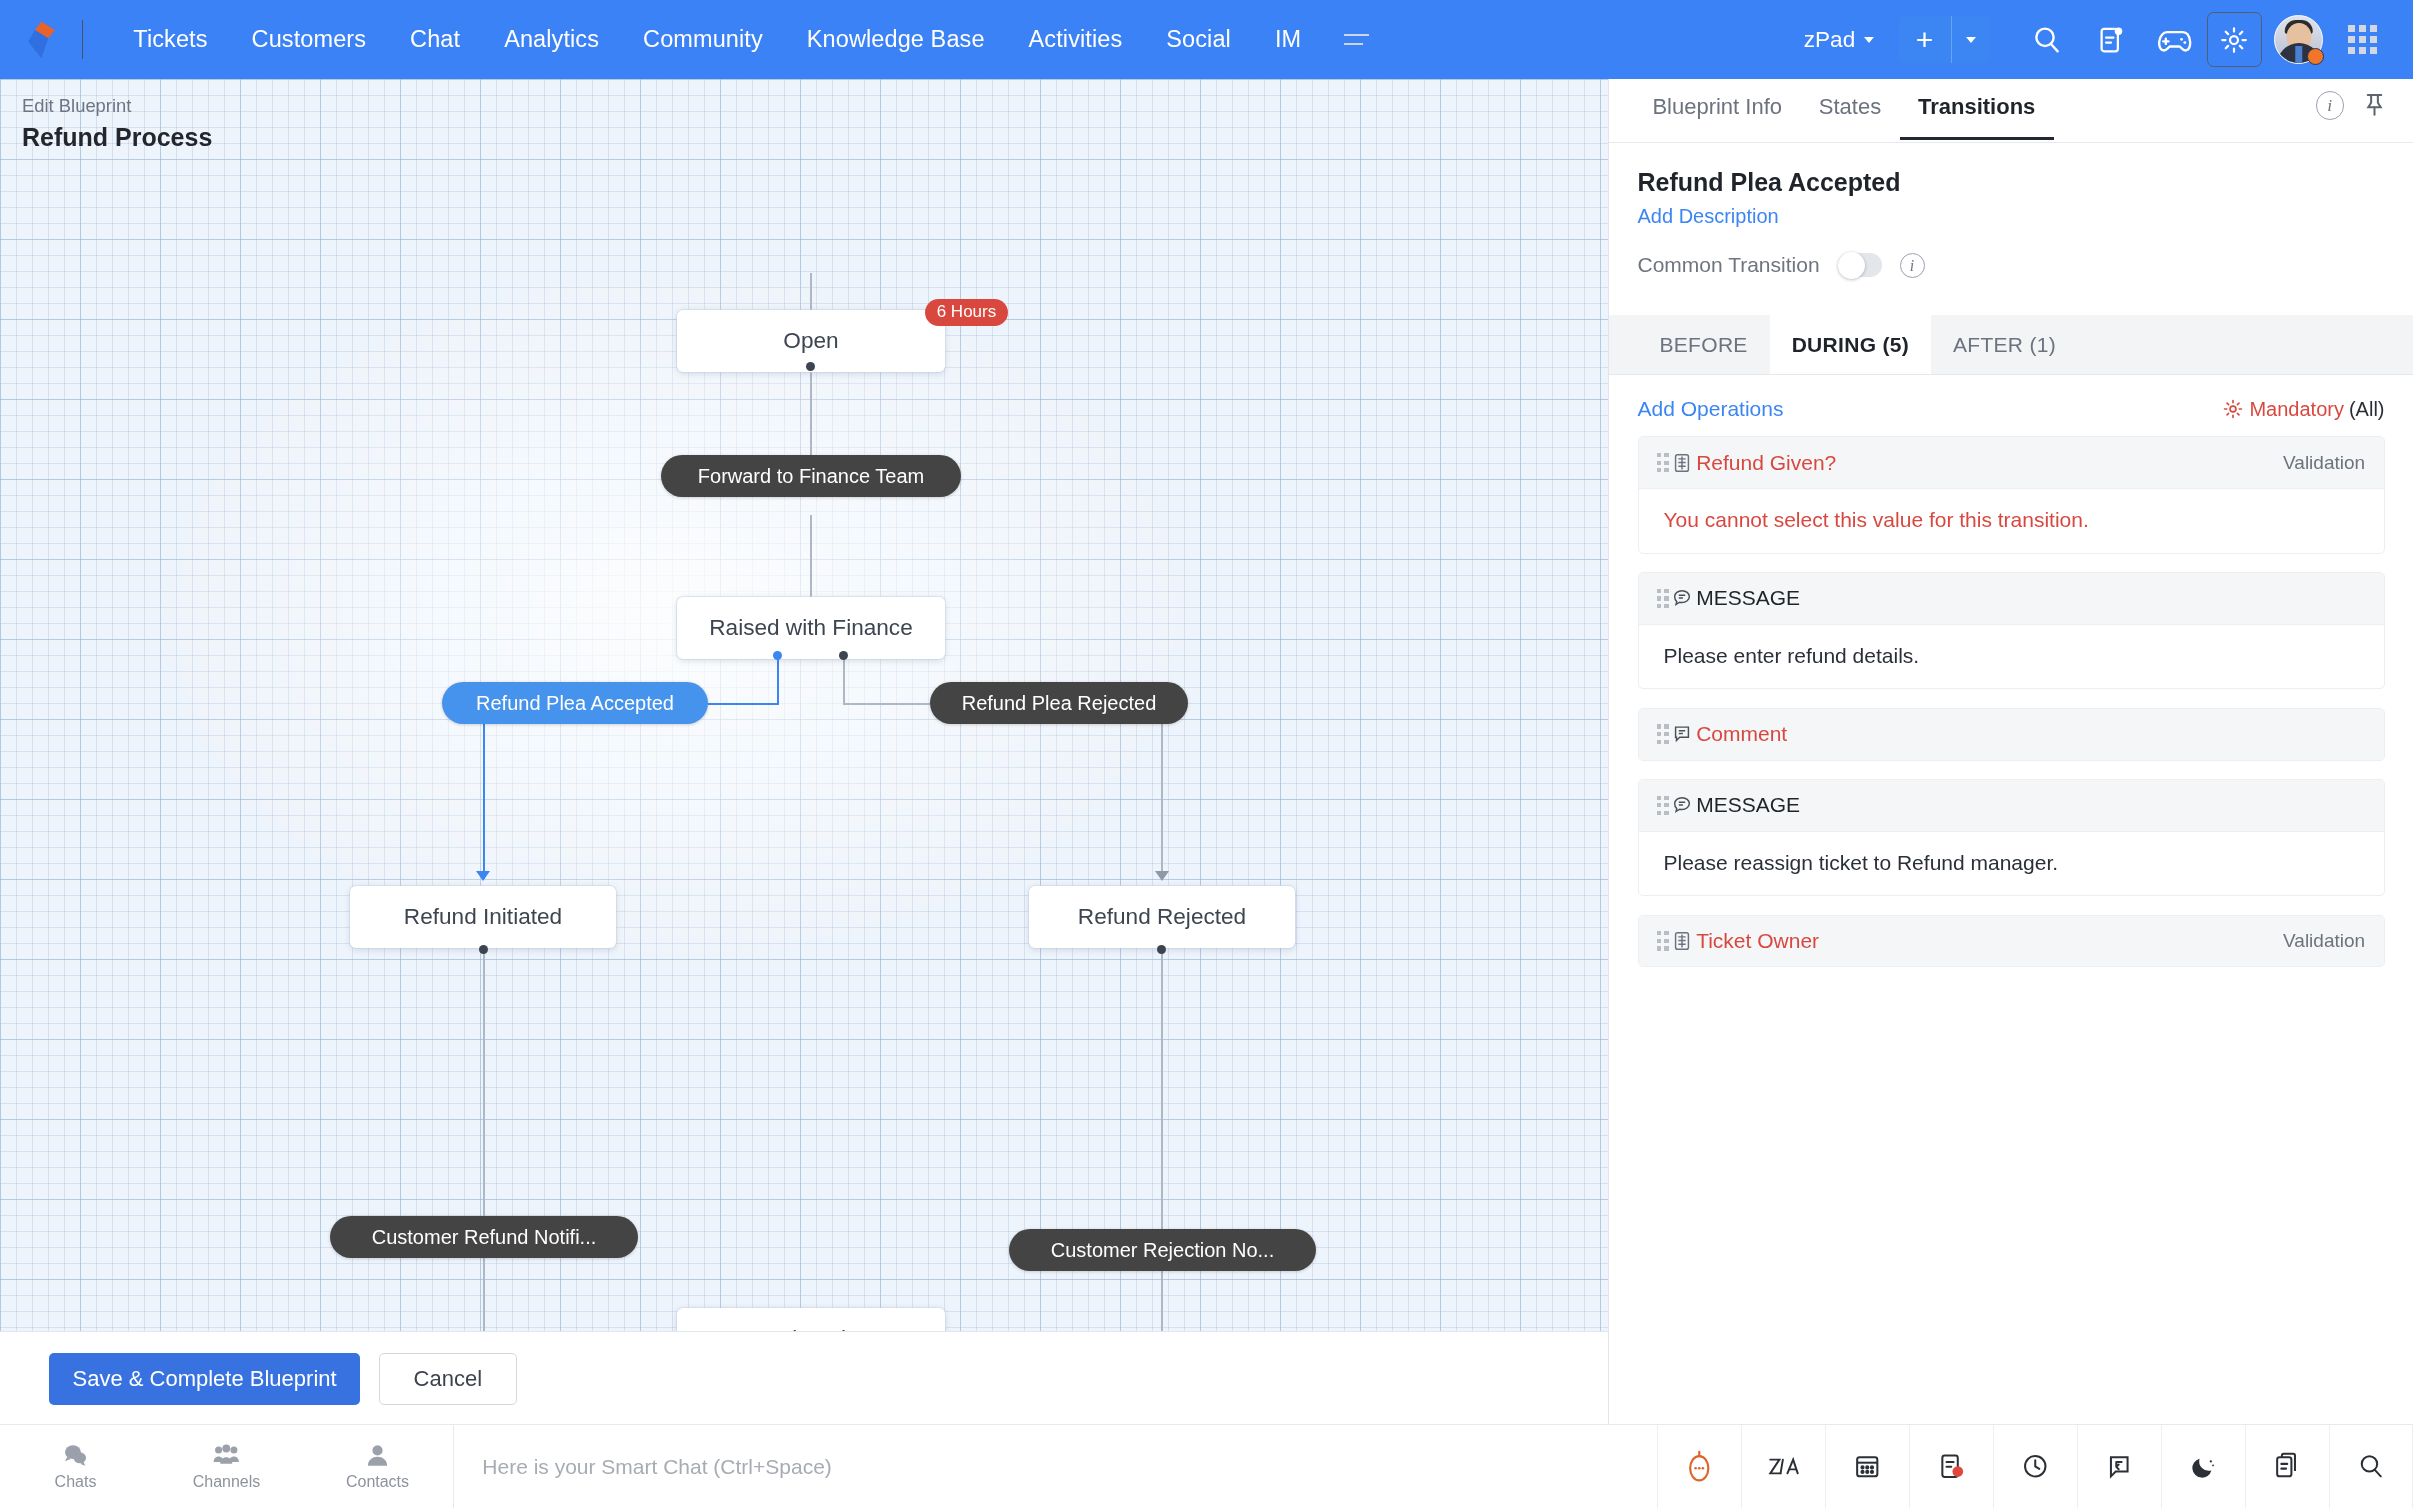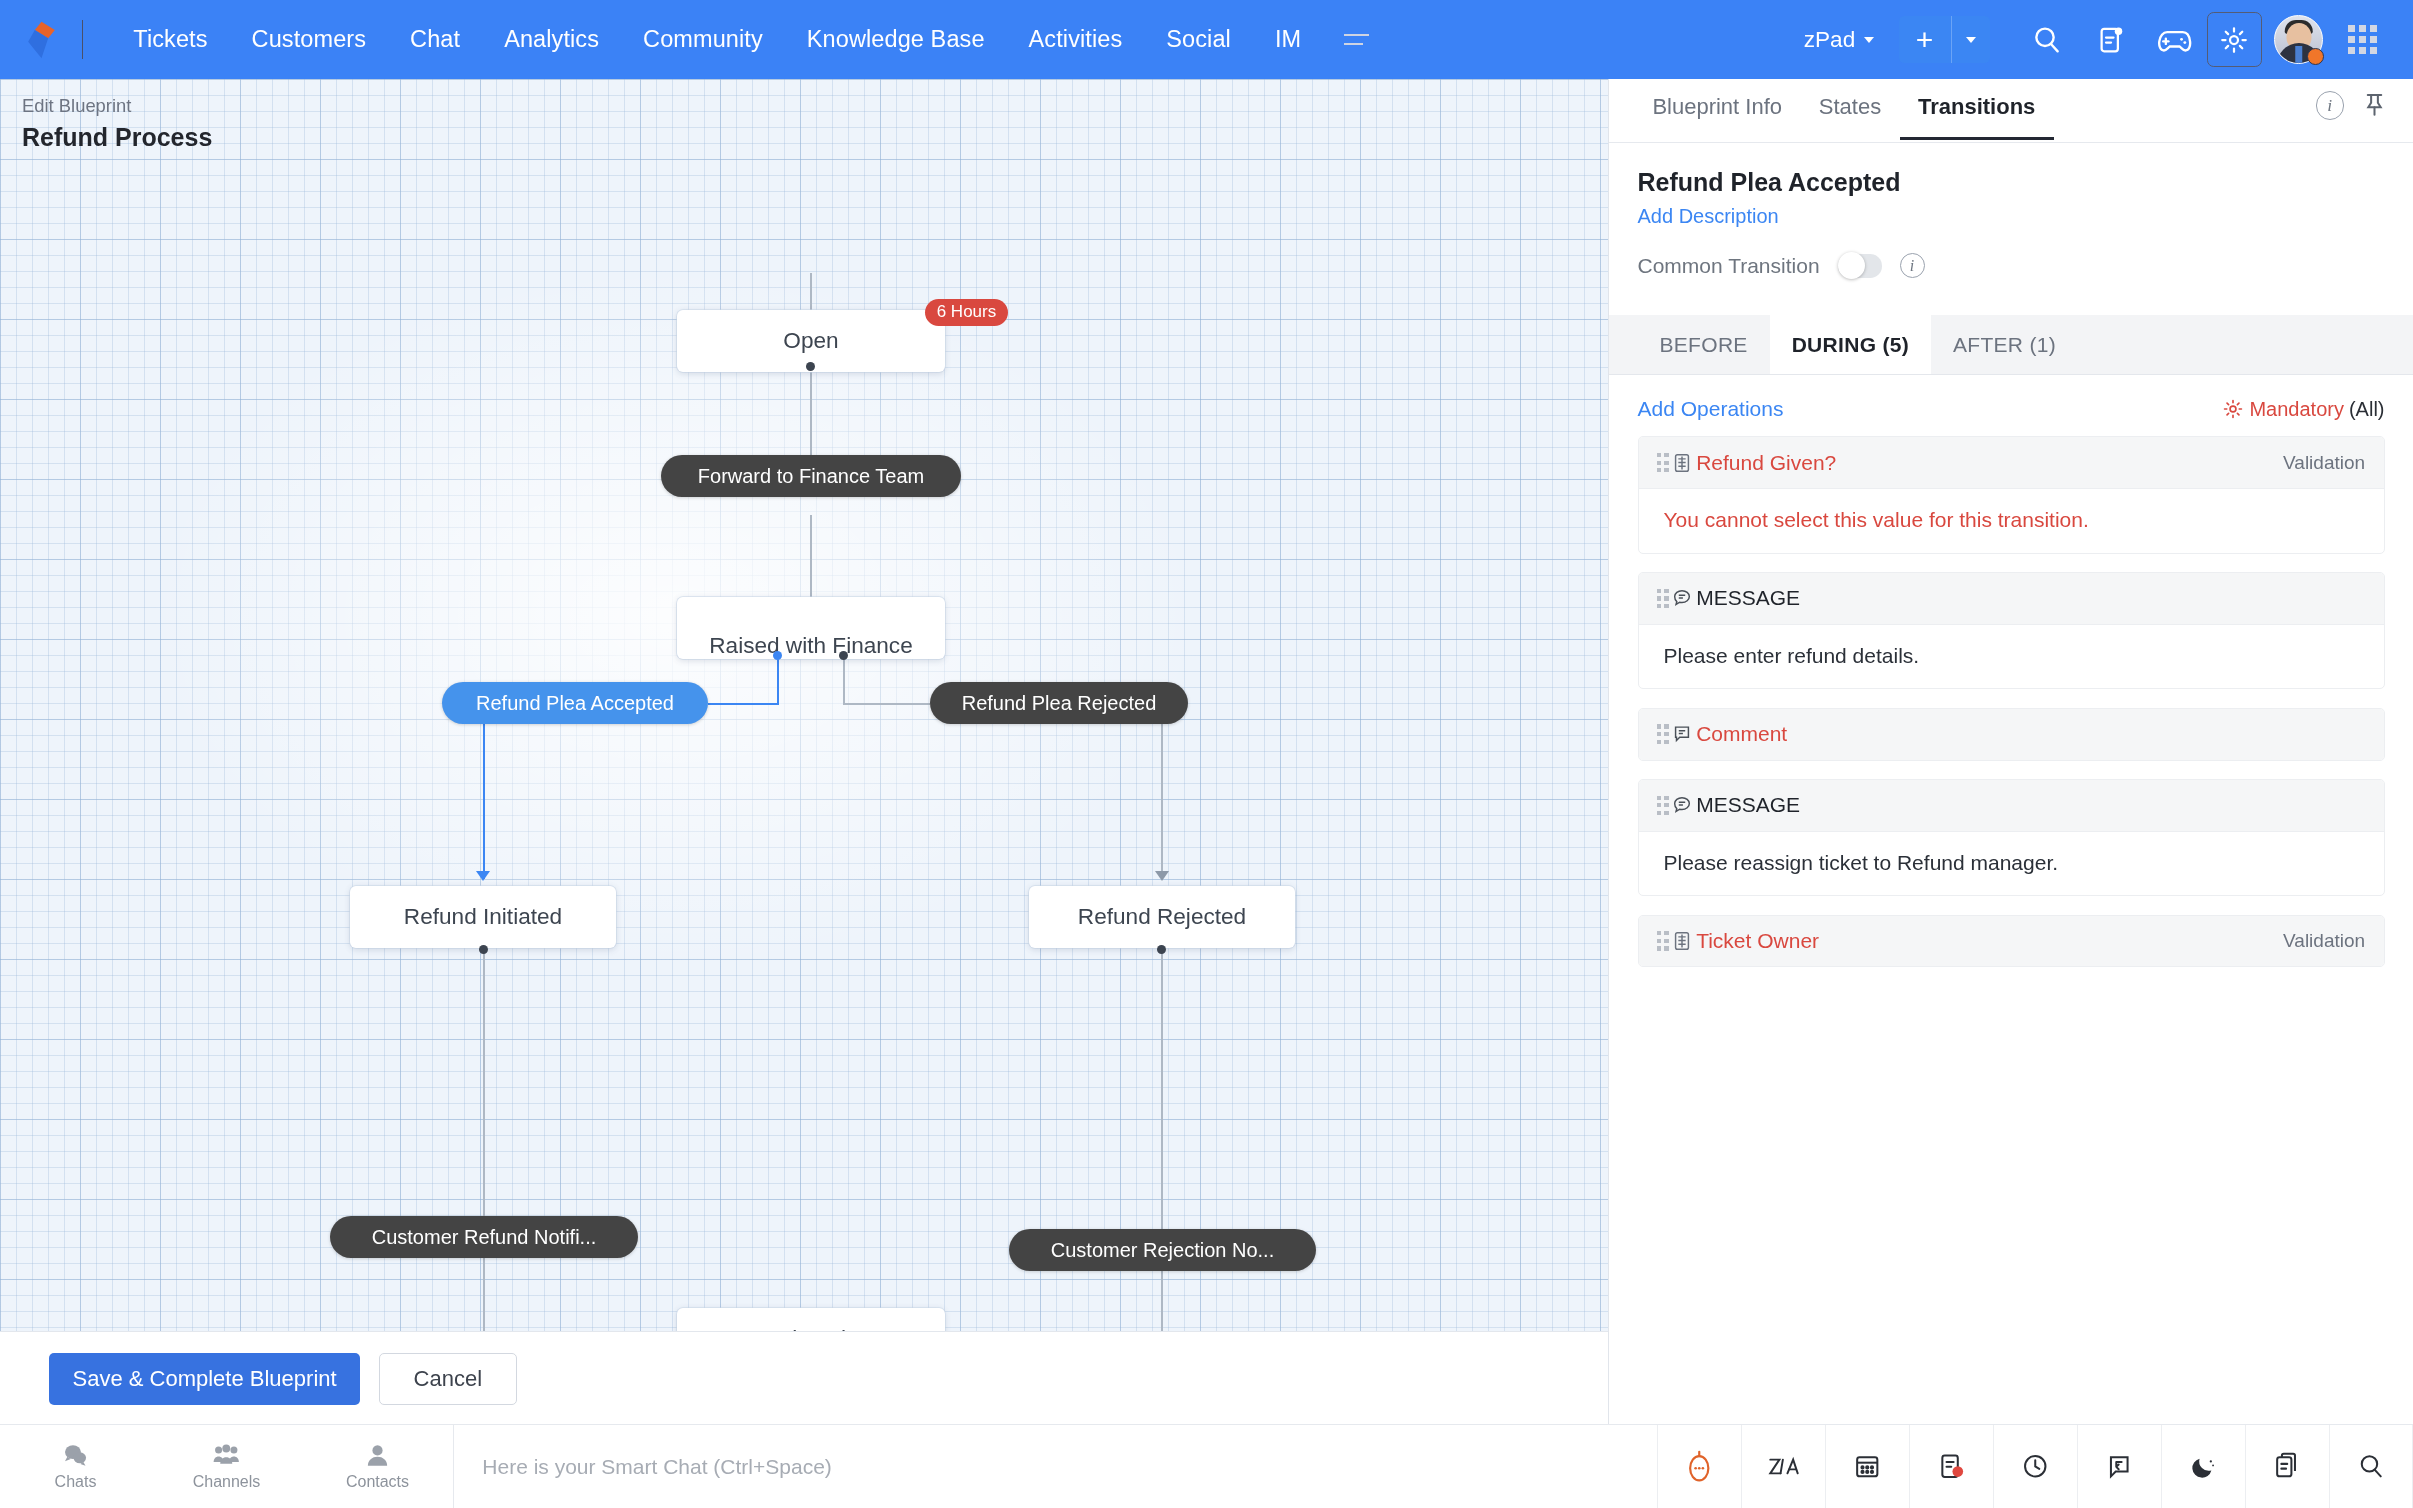--- a/index.html
+++ b/index.html
@@ -135,21 +135,21 @@
   }
   .side-tab.active { color:#1f232a; font-weight:600; border-bottom:3.4px solid #232833; }
   .side-tab-icons { margin-left:auto; display:flex; align-items:center; gap:17px; padding-top:11.7px; }
   .circ-i { width:28.5px;height:28.5px;border-radius:50%;border:1.7px solid #9aa2ae; color:#6f7782;
             display:flex;align-items:center;justify-content:center; font-size:17.6px; font-style:italic;
             font-family:"Liberation Serif", serif; cursor:pointer;}
 
   #side-body { padding: 25px 28.5px 0 28.5px; }
   .side-title { font-size:25px; color:#1f232a; font-weight:600; }
   .side-link { font-size:20px; color:#3b86f3; margin-top:8.4px; cursor:pointer; display:inline-block; }
-  .common-row { display:flex; align-items:center; gap:18px; margin-top:25px; }
+  .common-row { display:flex; align-items:flex-start; gap:18px; margin-top:25px; }
   .common-lbl { font-size:21px; color:#6e757f; }
   .toggle { width:44px;height:23.5px;border-radius:11.7px;background:#e3e6ea; position:relative; cursor:pointer; }
   .toggle .knob { position:absolute; left:0.8px; top:-1.7px; width:27px;height:27px;border-radius:50%; background:#fff; box-shadow:0 0.8px 3.4px rgba(0,0,0,.28); }
 
   #seg-tabs {
     display:flex; margin-top:37px; background:#f3f4f6; height:60px; align-items:stretch;
     border-bottom:0.8px solid #e4e7ec;
   }
   .seg {
     display:flex; align-items:center; padding:0 22px; font-size:21px; color:#6c737f;
@@ -335,21 +335,21 @@
     <div class="node" style="left:677px; top:231px; width:268px; height:62px;">
       <span>Open</span>
     </div>
     <span class="badge-hours" style="left:925px; top:220px;">6 Hours</span>
     <span class="dot" style="left:806px; top:283px;"></span>
 
     <div class="pill" style="left:661px; top:376px; width:300px;">
       <span>Forward to Finance Team</span>
     </div>
 
-    <div class="node" style="left:677px; top:518px; width:268px; height:62px;align-items:flex-end;">
+    <div class="node" style="left:677px; top:518px; width:268px; height:62px;">
       <span>Raised with Finance</span>
     </div>
     <span class="dot blue" style="left:773px; top:572px;"></span>
     <span class="dot" style="left:839px; top:572px;"></span>
 
     <div class="pill sel" style="left:442px; top:603px; width:266px;">
       <span>Refund Plea Accepted</span>
     </div>
 
     <div class="pill" style="left:930px; top:603px; width:258px;">

